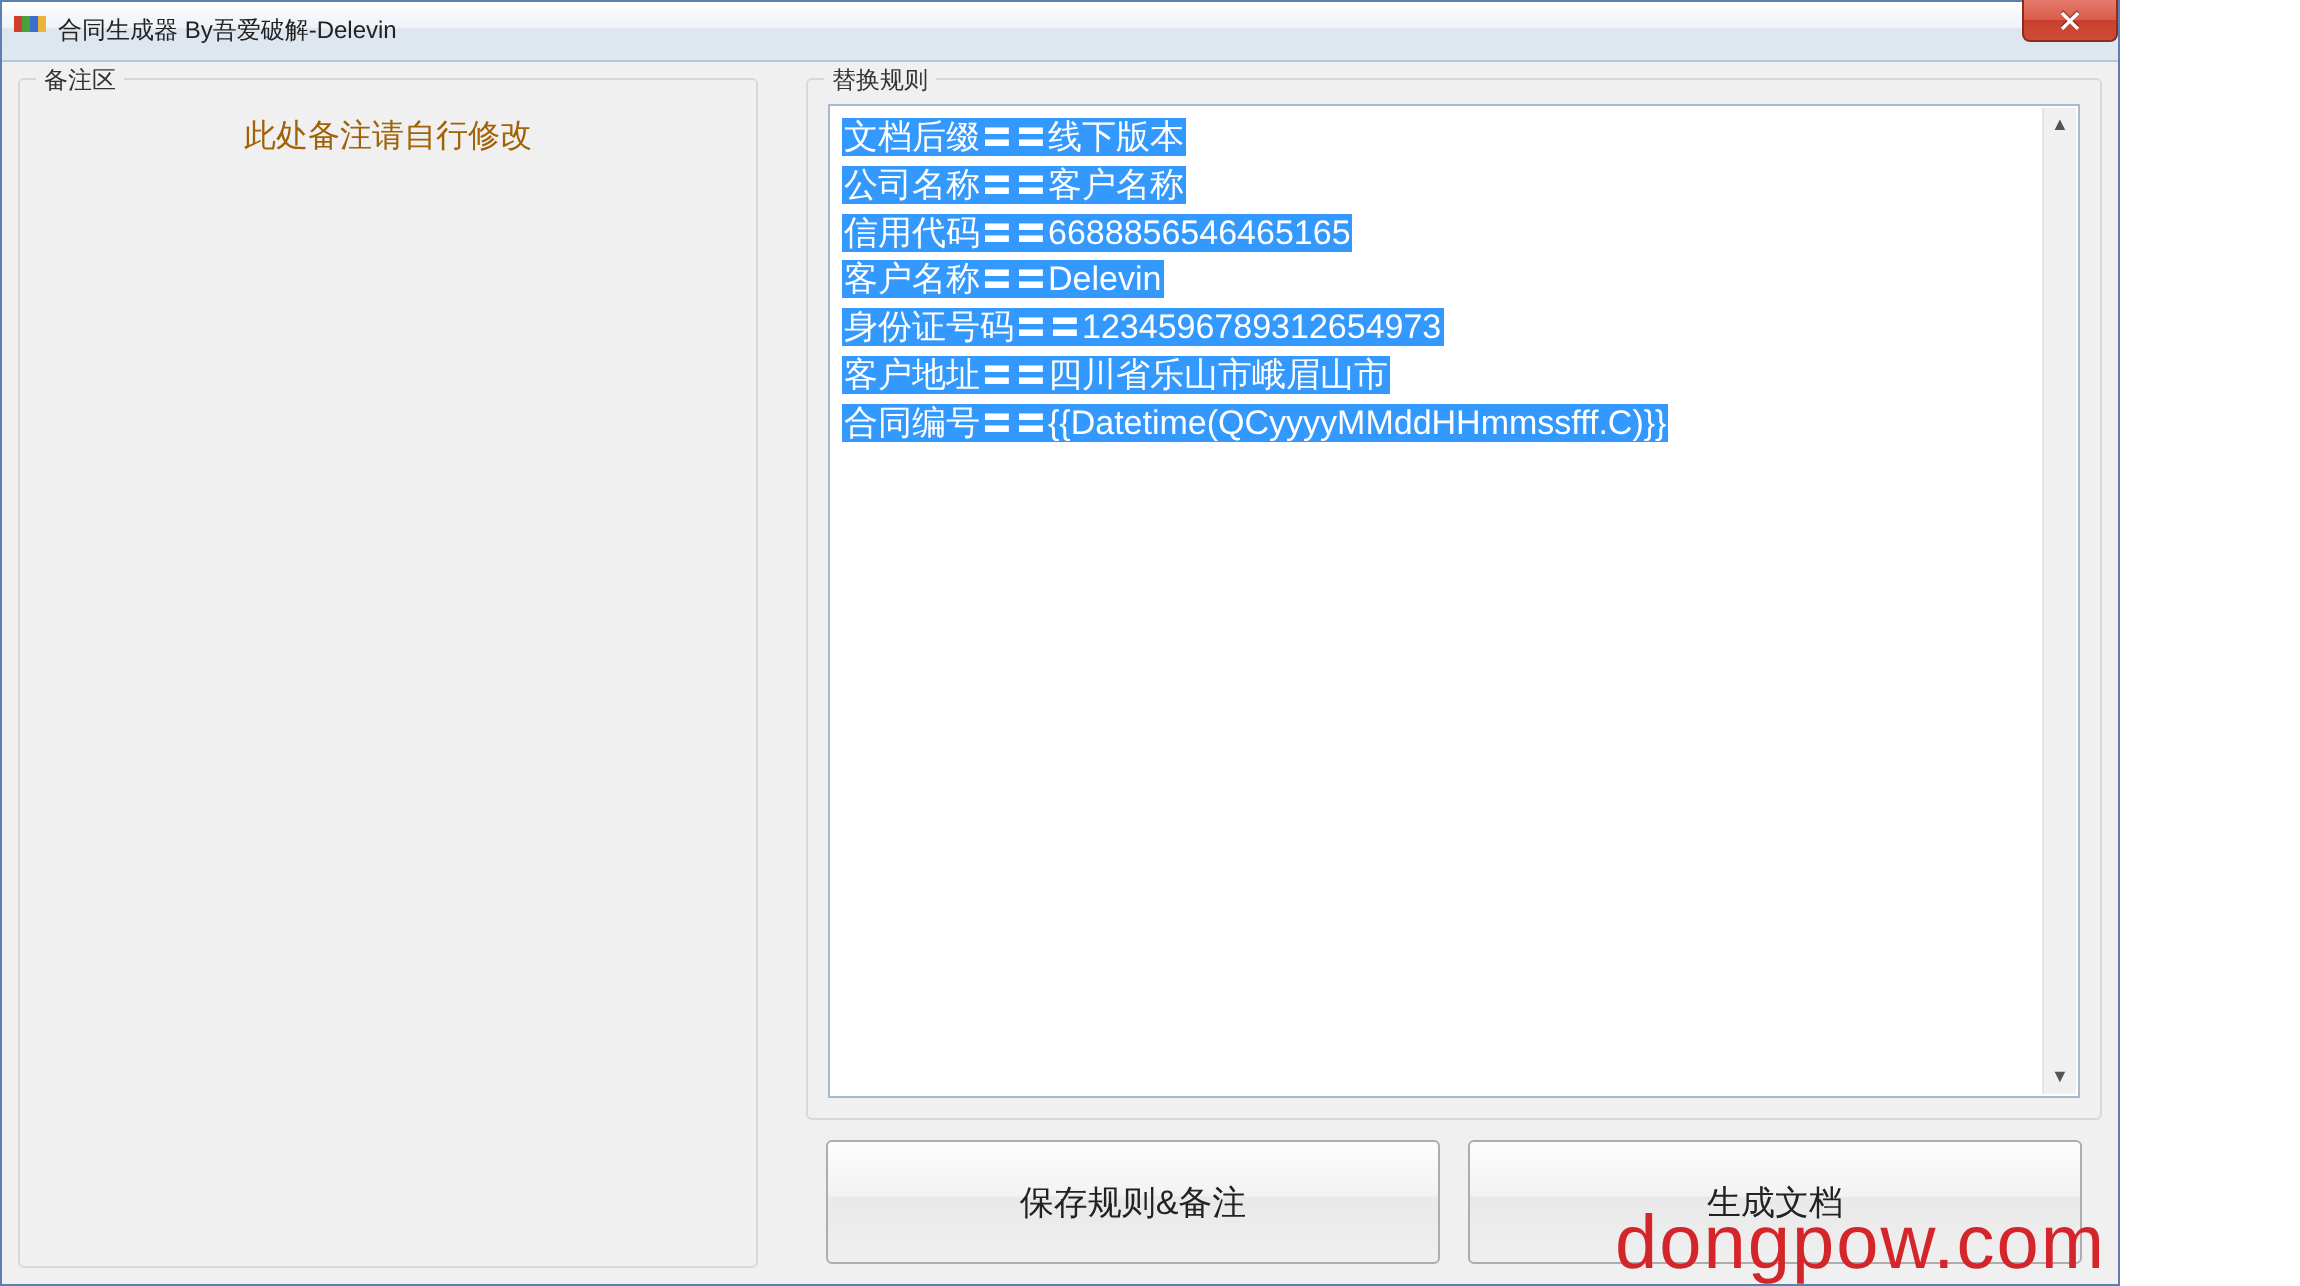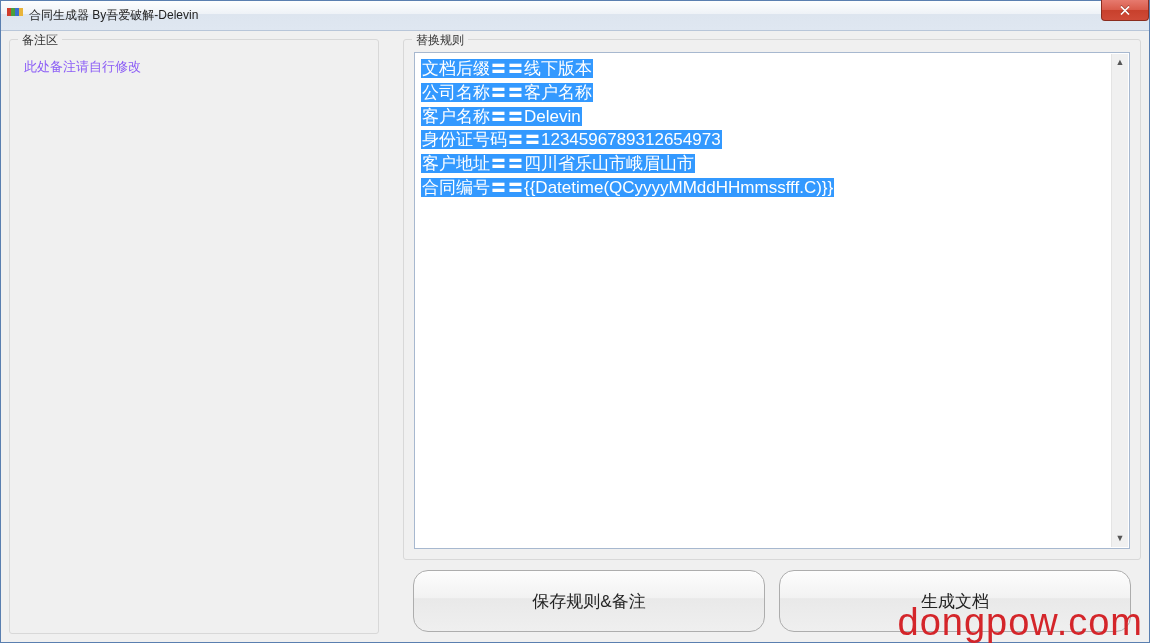--- a/index.html
+++ b/index.html
@@ -1,20 +1,20 @@
 <!DOCTYPE html>
 <html><head>
 <meta charset="utf-8">
 <style>
 * { box-sizing: border-box; margin: 0; padding: 0; }
 html, body { width: 1150px; height: 643px; overflow: hidden; font-family: "Microsoft YaHei", "Segoe UI", Tahoma, sans-serif; }
 body { background: #fff; }
 
 .window {
-  width: 1150px; height: 643px;
+  width: 1060px; height: 643px;
   border: 1px solid #5a7fb0;
   background: #f0f0f0;
   display: flex; flex-direction: column;
   position: relative;
 }
 
 
 .titlebar {
   height: 30px;
   background: linear-gradient(to bottom, #fdfefe 0%, #eef2f7 45%, #dde5ef 46%, #dfe7f1 100%);
@@ -66,23 +66,24 @@
   font-size: 12px; color: #333;
 }
 
 .left-panel { width: 370px; display: flex; flex-direction: column; }
 .right-panel { flex: 1; display: flex; flex-direction: column; min-width: 0; }
 
 .notes-area {
   flex: 1;
   margin: 12px 10px 10px 10px;
   padding: 6px 4px;
-  font-size: 13px;
-  color: #8b5cf6;
+  font-size: 16px;
+  color: #a16207;
   background: transparent;
+  text-align: center;
 }
 
 .rules-wrap {
   flex: 1;
   display: flex; flex-direction: column;
   min-height: 0;
 }
 .rules-text {
   flex: 1;
   margin: 12px 10px 10px 10px;
@@ -111,21 +112,21 @@
 .sb-btn { height: 17px; display:flex; align-items:center; justify-content:center; color:#555; font-size:9px; }
 
 .button-row {
   display: flex; gap: 14px;
   padding: 0 10px 2px 10px;
 }
 .big-btn {
   flex: 1;
   height: 62px;
   border: 1px solid #adadad;
-  border-radius: 15px;
+  border-radius: 3px;
   background: linear-gradient(to bottom, #fdfdfd 0%, #f2f2f2 45%, #e9e9e9 46%, #efefef 100%);
   font-size: 17px;
   color: #222;
   cursor: pointer;
   font-family: inherit;
 }
 
 .watermark {
   position: absolute;
   right: 6px; bottom: -2px;
@@ -164,20 +165,21 @@
       <div class="notes-area">此处备注请自行修改</div>
     </div>
 
     <div class="right-panel">
       <div class="groupbox rules-wrap" style="flex:1; margin-bottom:10px;">
         <legend>替换规则</legend>
         <div class="rules-text">
           <div id="rules-lines">
               <div class="line"><span class="sel">文档后缀〓〓线下版本</span></div>
               <div class="line"><span class="sel">公司名称〓〓客户名称</span></div>
+              <div class="line"><span class="sel">信用代码〓〓6688856546465165</span></div>
               <div class="line"><span class="sel">客户名称〓〓Delevin</span></div>
               <div class="line"><span class="sel">身份证号码〓〓1234596789312654973</span></div>
               <div class="line"><span class="sel">客户地址〓〓四川省乐山市峨眉山市</span></div>
               <div class="line"><span class="sel">合同编号〓〓{{Datetime(QCyyyyMMddHHmmssfff.C)}}</span></div>
             </div>
           <div class="scrollbar">
             <div class="sb-btn">▲</div>
             <div class="sb-btn">▼</div>
           </div>
         </div>

